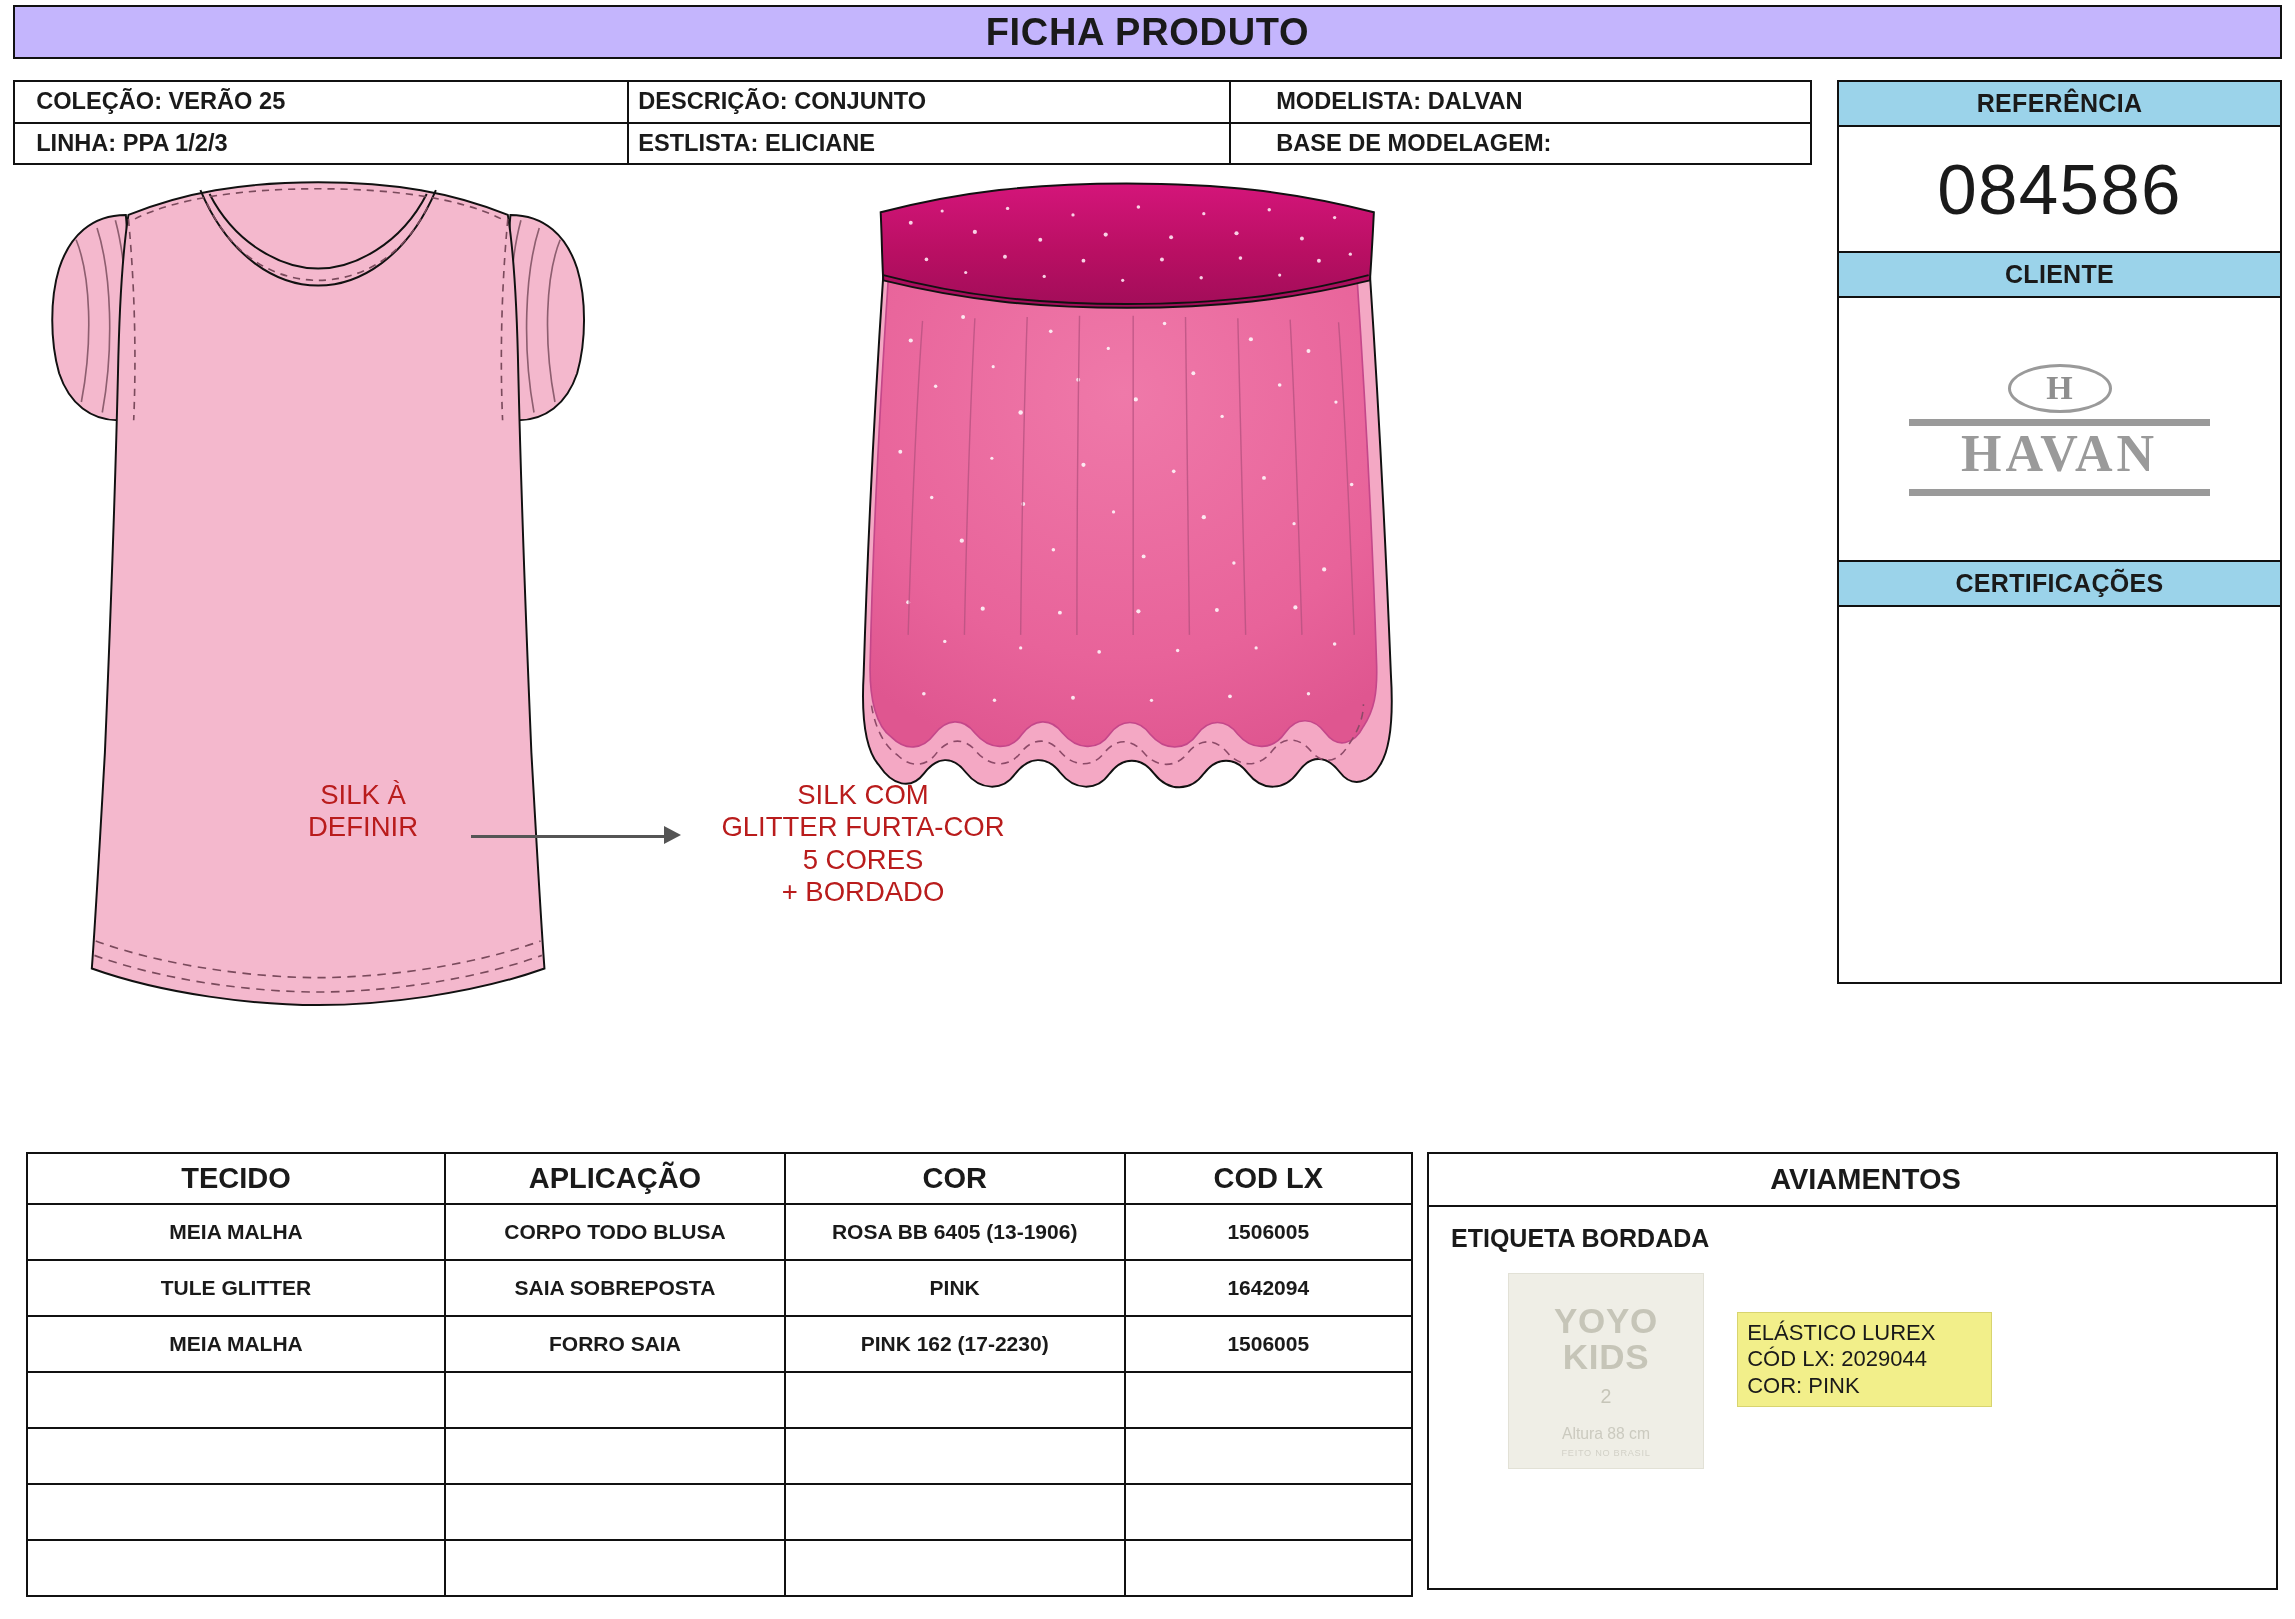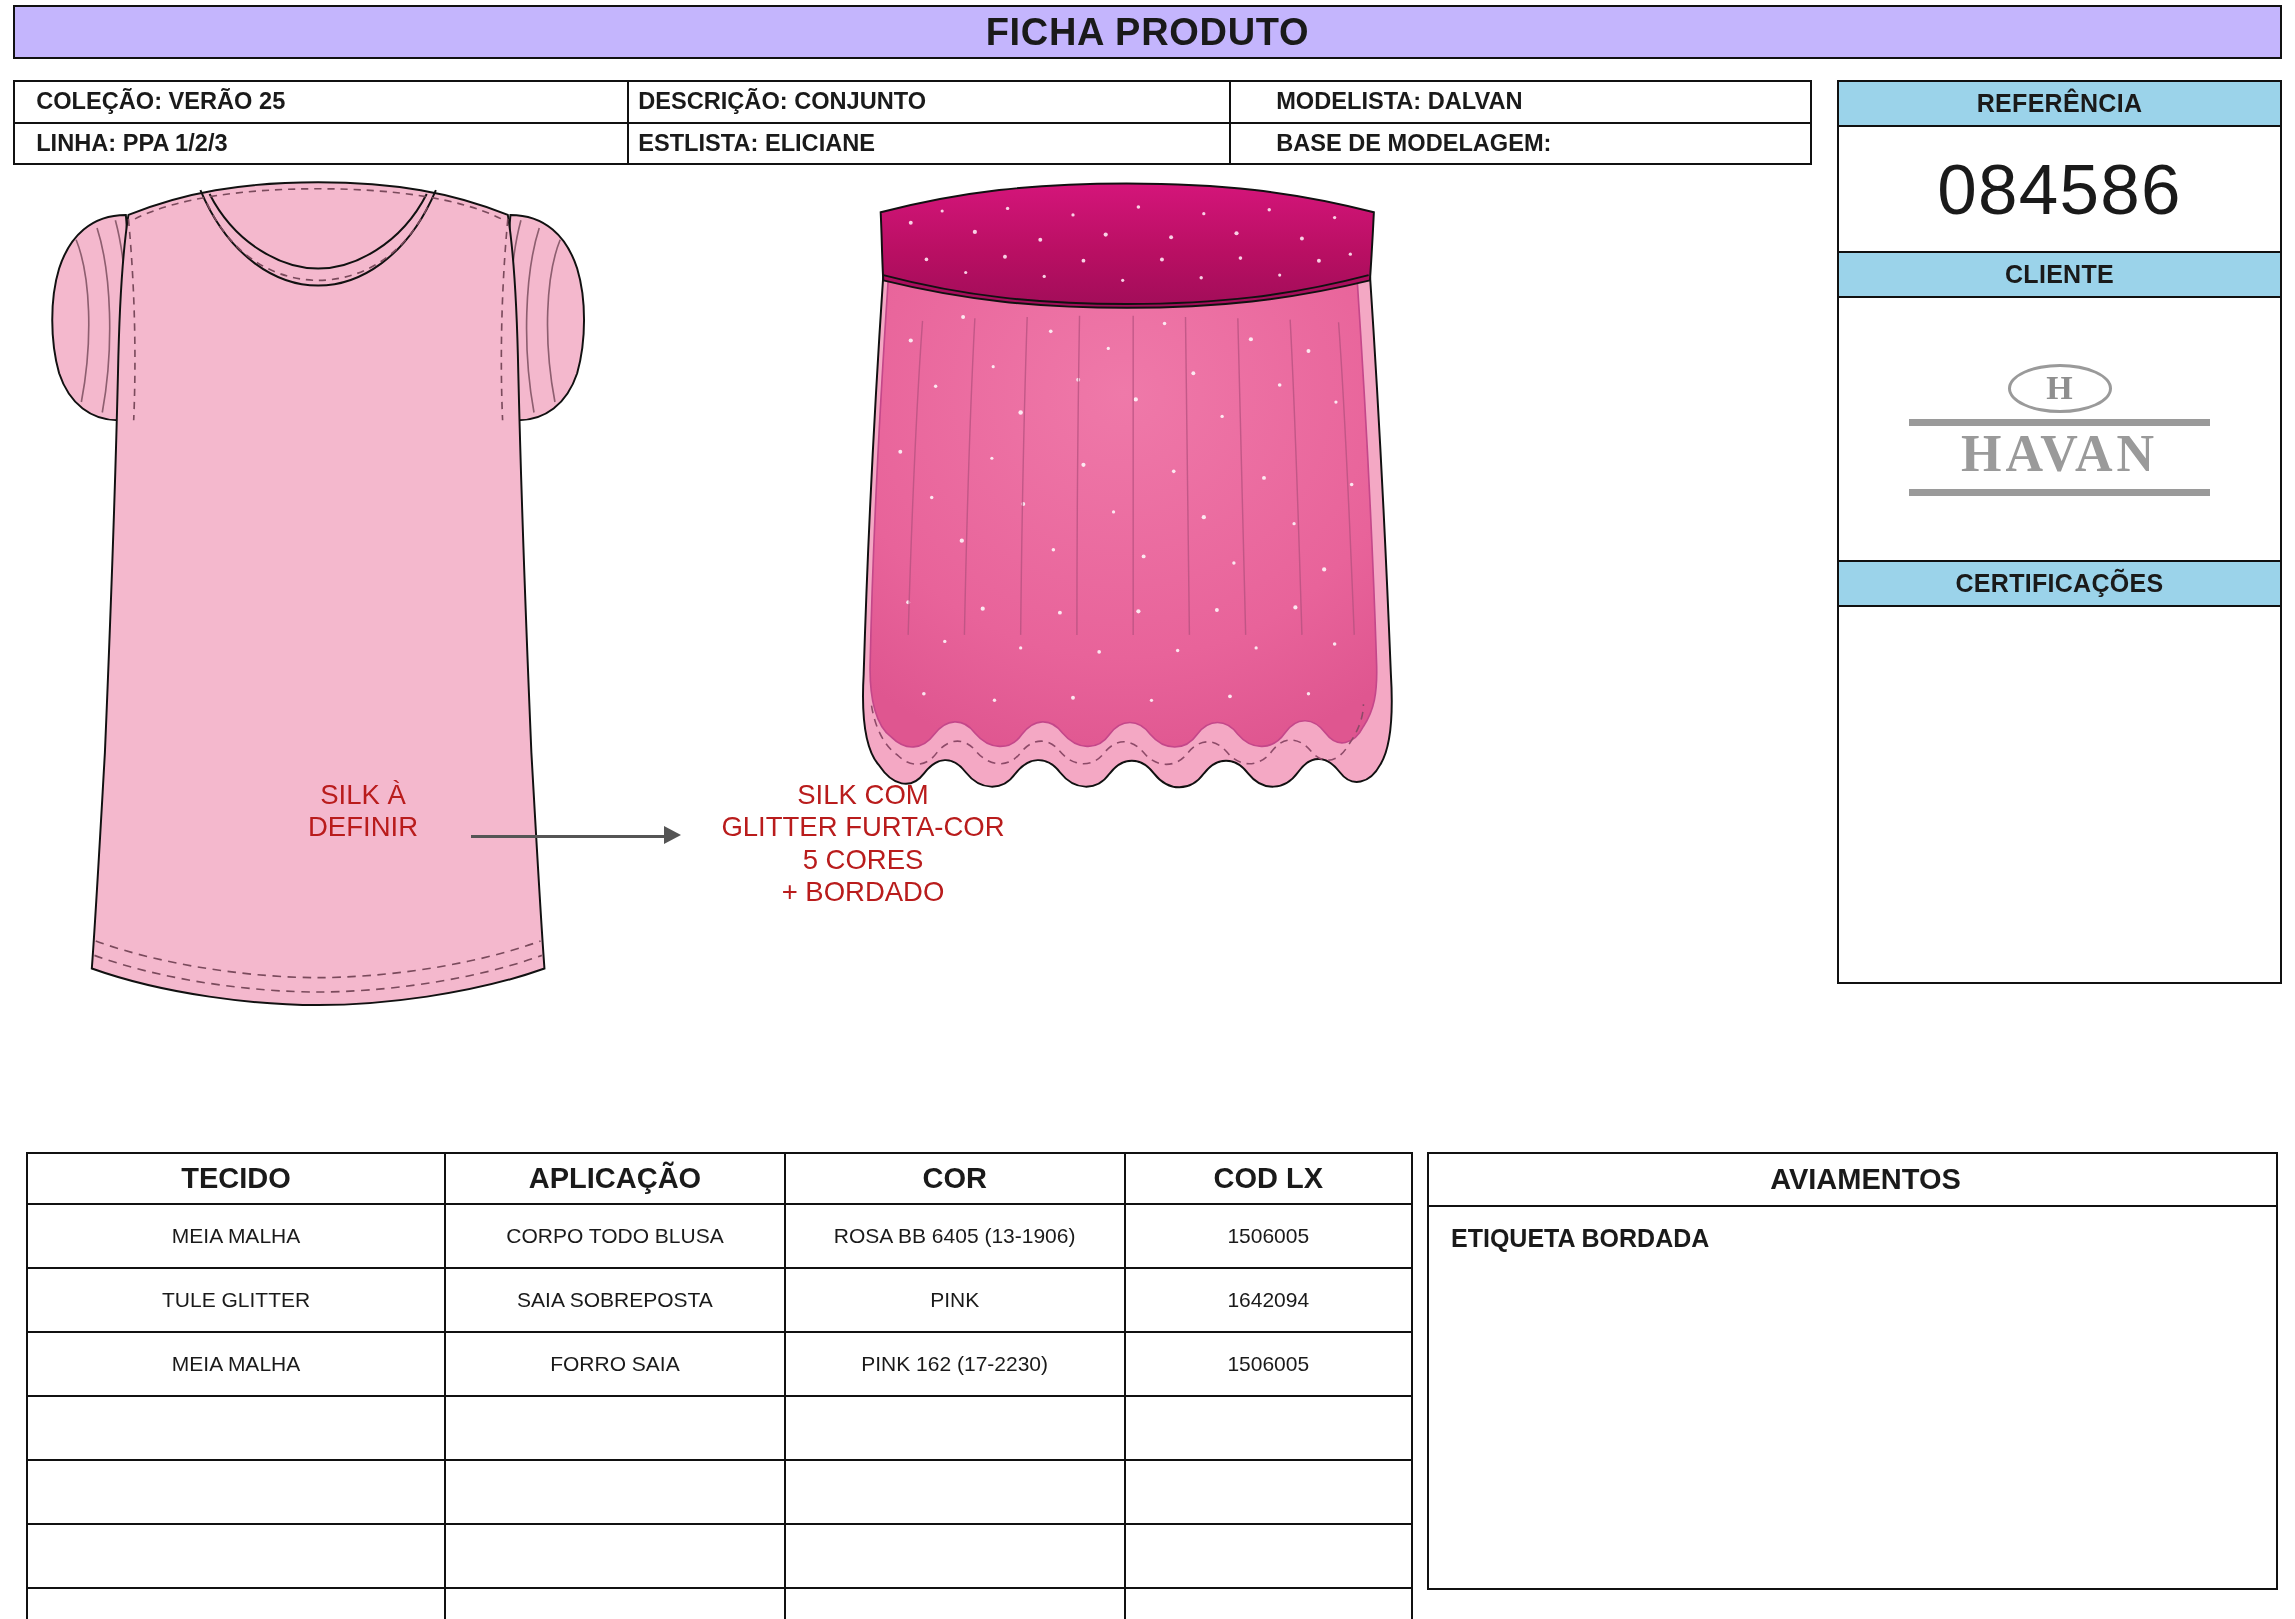--- a/index.html
+++ b/index.html
@@ -213,23 +213,23 @@
     border: 2px solid #111;
     box-sizing: border-box;
     text-align: center;
   }
   .fabric-table th {
     height: 51px;
     font-size: 29px;
     font-weight: bold;
   }
   .fabric-table td {
-    height: 64px;
+    height: 56px;
     font-size: 21px;
-    font-weight: normal;
+    font-weight: bold;
   }
 
   
   .aviamentos {
     position: absolute;
     left: 1427px;
     top: 1152px;
     width: 851px;
     height: 438px;
     border: 2px solid #111;
@@ -628,16 +628,30 @@
         <td></td>
         <td></td>
         <td></td>
       </tr>
     </tbody>
   </table>
 
   <div class="aviamentos">
     <div class="av-head">AVIAMENTOS</div>
     <div class="av-sub">ETIQUETA BORDADA</div>
+    <div class="av-body">
+      <div class="label-swatch">
+        <div class="ls-line1">YOYO</div>
+        <div class="ls-line2">KIDS</div>
+        <div class="ls-size">2</div>
+        <div class="ls-h">Altura 88 cm</div>
+        <div class="ls-made">FEITO NO BRASIL</div>
+      </div>
+      <div class="elastic-note">
+        <div>ELÁSTICO LUREX</div>
+        <div>CÓD LX: 2029044</div>
+        <div>COR: PINK</div>
+      </div>
+    </div>
   </div>
 
 </div>
 
 
 </body></html>

